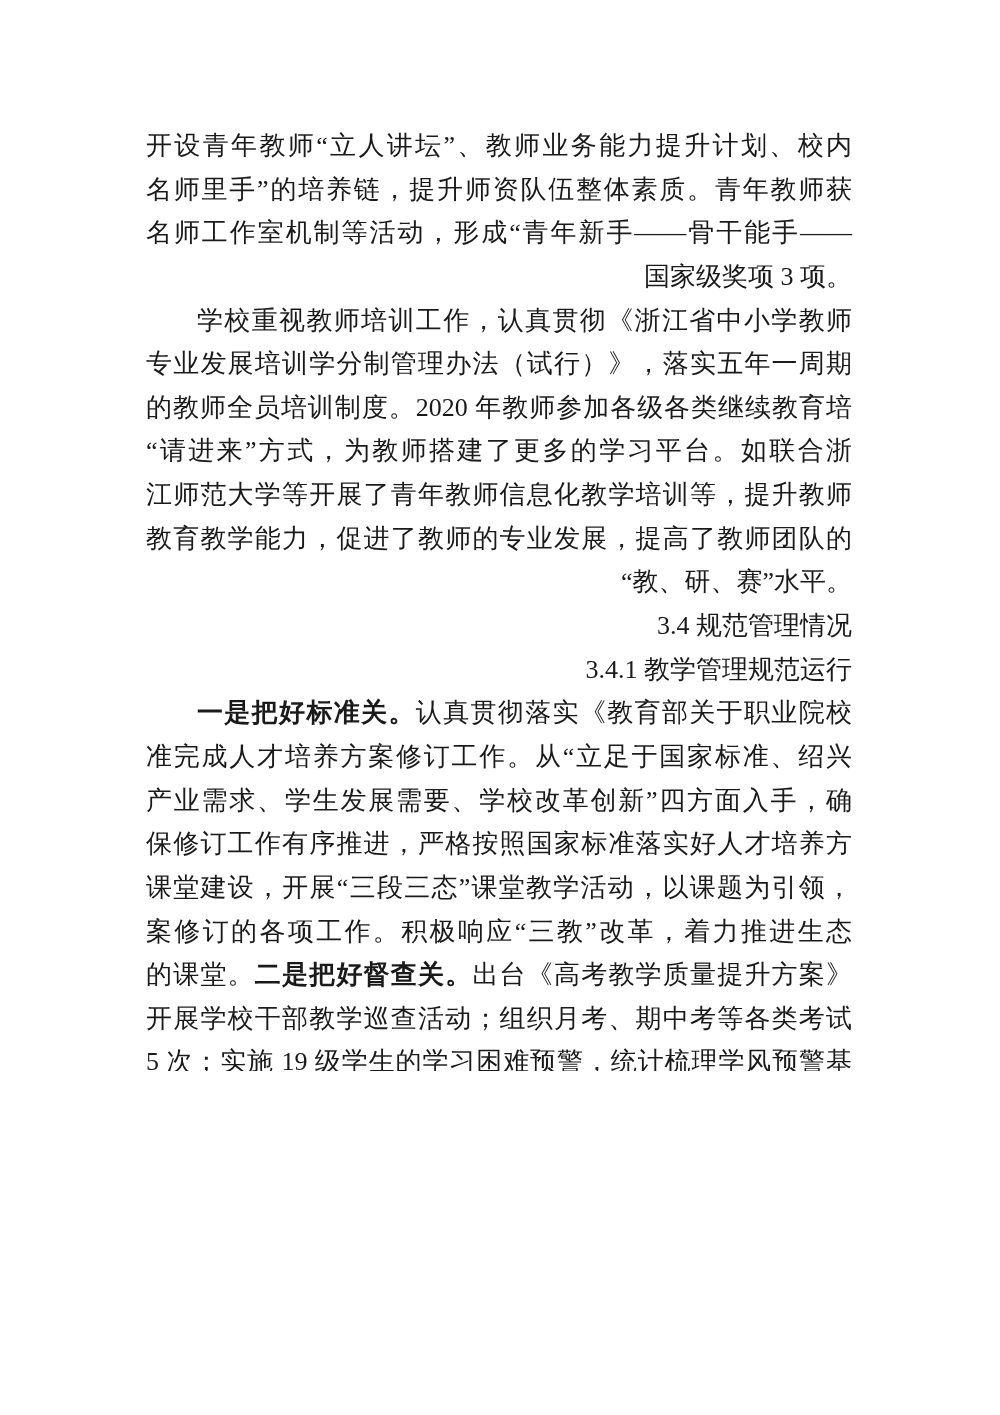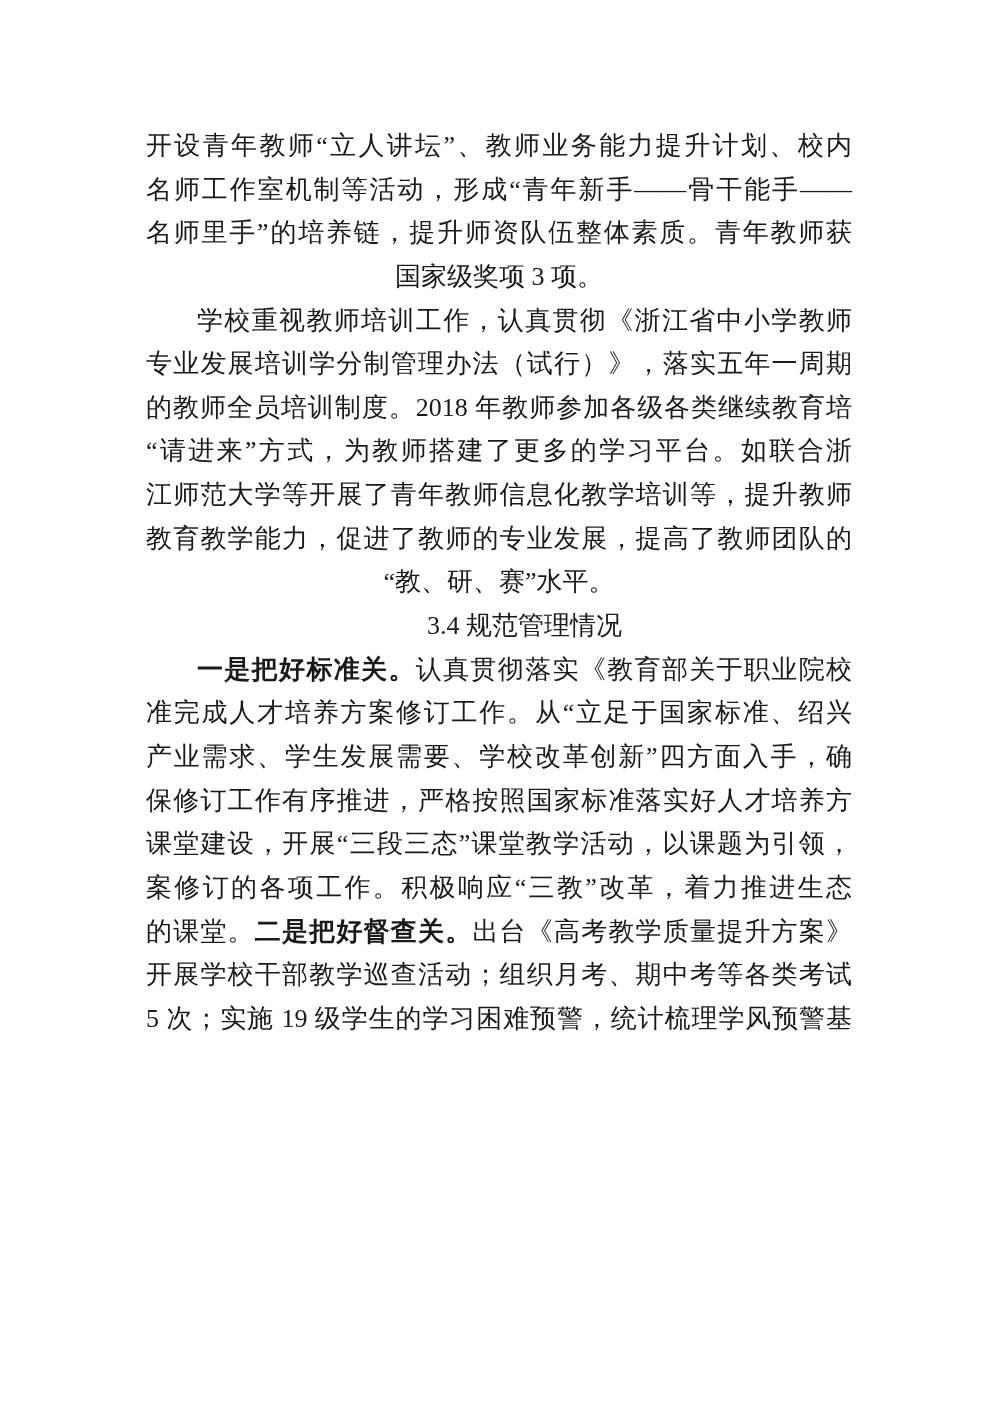--- a/index.html
+++ b/index.html
@@ -27,21 +27,21 @@
     line-height: 43.65px;
     font-size: 26px;
     letter-spacing: 0px;
     text-align: justify;
     text-align-last: justify;
     text-justify: inter-character;
     white-space: normal;
     overflow: visible;
   }
   .line.no-just {
-    text-align: center;
+    text-align: right;
     text-align-last: auto;
   }
   .line.indent {
     text-indent: 51px;
   }
   .seg.bold {
     font-weight: bold;
   }
   .page-number {
     position: absolute;
@@ -54,31 +54,32 @@
     letter-spacing: 1px;
     color: #000000;
   }
 </style>
 </head>
 <body>
 
 <div class="page">
   <div class="text-block" id="text-block">
       <div class="line"><span class="seg">开设青年教师“立人讲坛”、教师业务能力提升计划、校内</span></div>
+      <div class="line"><span class="seg">名师里手”的培养链，提升师资队伍整体素质。青年教师获</span></div>
       <div class="line"><span class="seg">名师工作室机制等活动，形成“青年新手——骨干能手——</span></div>
-      <div class="line"><span class="seg">名师里手”的培养链，提升师资队伍整体素质。青年教师获</span></div>
       <div class="line no-just"><span class="seg">国家级奖项 3 项。</span></div>
       <div class="line indent"><span class="seg">学校重视教师培训工作，认真贯彻《浙江省中小学教师</span></div>
       <div class="line"><span class="seg">专业发展培训学分制管理办法（试行）》，落实五年一周期</span></div>
-      <div class="line"><span class="seg">的教师全员培训制度。2018 年教师参加各级各类继续教育培</span></div>
+      <div class="line"><span class="seg">的教师全员培训制度。2020 年教师参加各级各类继续教育培</span></div>
       <div class="line"><span class="seg">“请进来”方式，为教师搭建了更多的学习平台。如联合浙</span></div>
       <div class="line"><span class="seg">江师范大学等开展了青年教师信息化教学培训等，提升教师</span></div>
       <div class="line"><span class="seg">教育教学能力，促进了教师的专业发展，提高了教师团队的</span></div>
       <div class="line no-just"><span class="seg">“教、研、赛”水平。</span></div>
       <div class="line indent no-just"><span class="seg">3.4 规范管理情况</span></div>
+      <div class="line indent no-just"><span class="seg">3.4.1 教学管理规范运行</span></div>
       <div class="line indent"><span class="seg bold">一是把好标准关。</span><span class="seg">认真贯彻落实《教育部关于职业院校</span></div>
       <div class="line"><span class="seg">准完成人才培养方案修订工作。从“立足于国家标准、绍兴</span></div>
       <div class="line"><span class="seg">产业需求、学生发展需要、学校改革创新”四方面入手，确</span></div>
       <div class="line"><span class="seg">保修订工作有序推进，严格按照国家标准落实好人才培养方</span></div>
       <div class="line"><span class="seg">课堂建设，开展“三段三态”课堂教学活动，以课题为引领，</span></div>
       <div class="line"><span class="seg">案修订的各项工作。积极响应“三教”改革，着力推进生态</span></div>
       <div class="line"><span class="seg">的课堂。</span><span class="seg bold">二是把好督查关。</span><span class="seg">出台《高考教学质量提升方案》</span></div>
       <div class="line"><span class="seg">开展学校干部教学巡查活动；组织月考、期中考等各类考试</span></div>
       <div class="line"><span class="seg">5 次；实施 19 级学生的学习困难预警，统计梳理学风预警基</span></div>
     </div>

